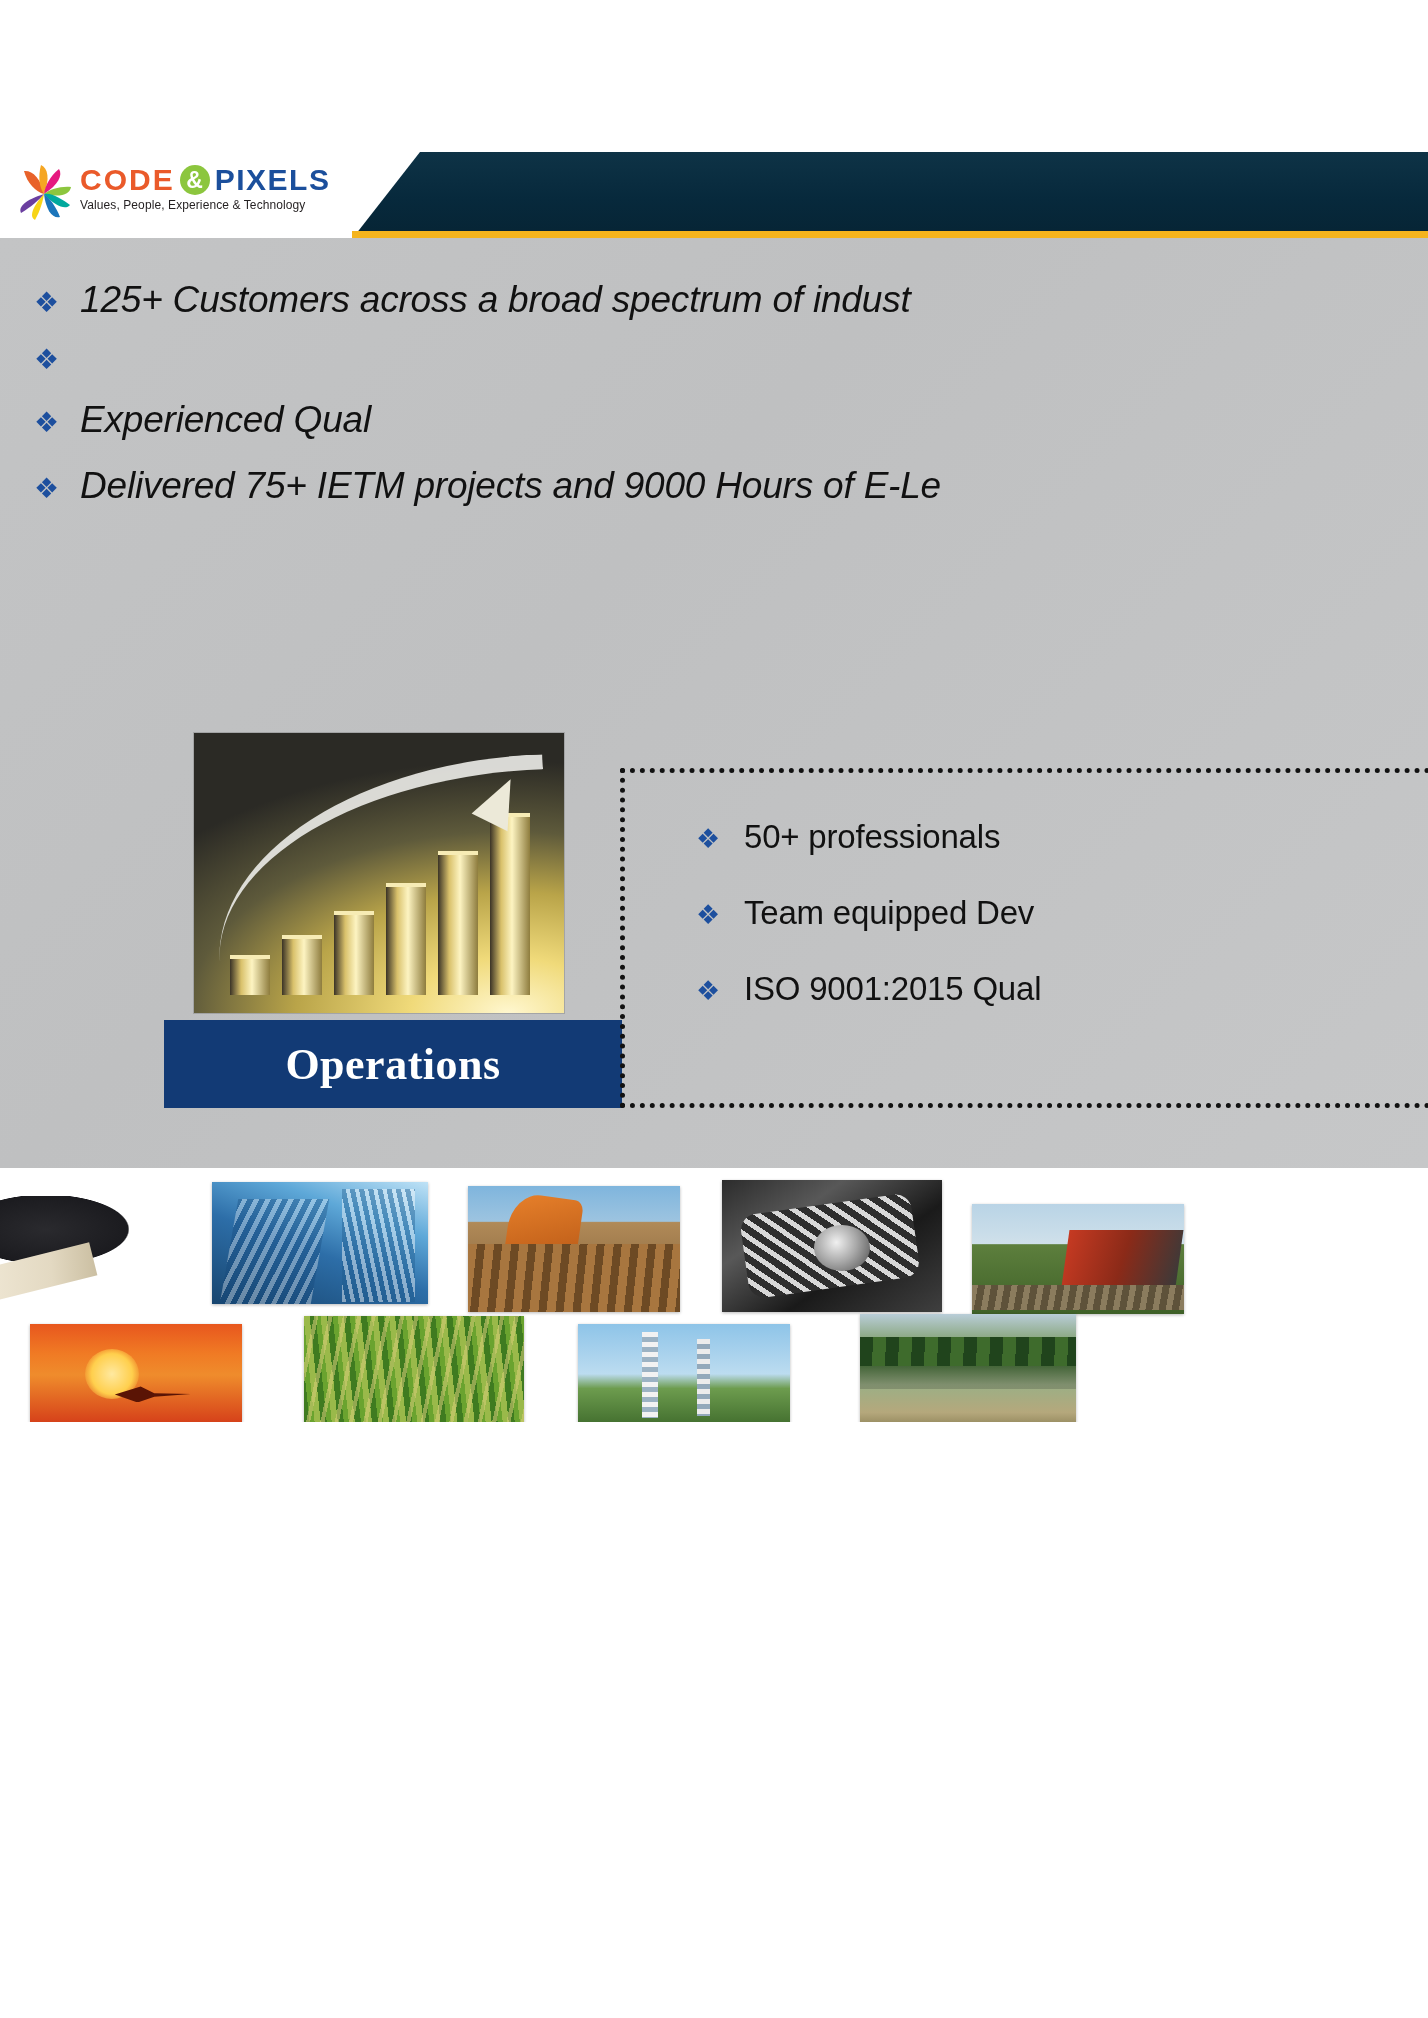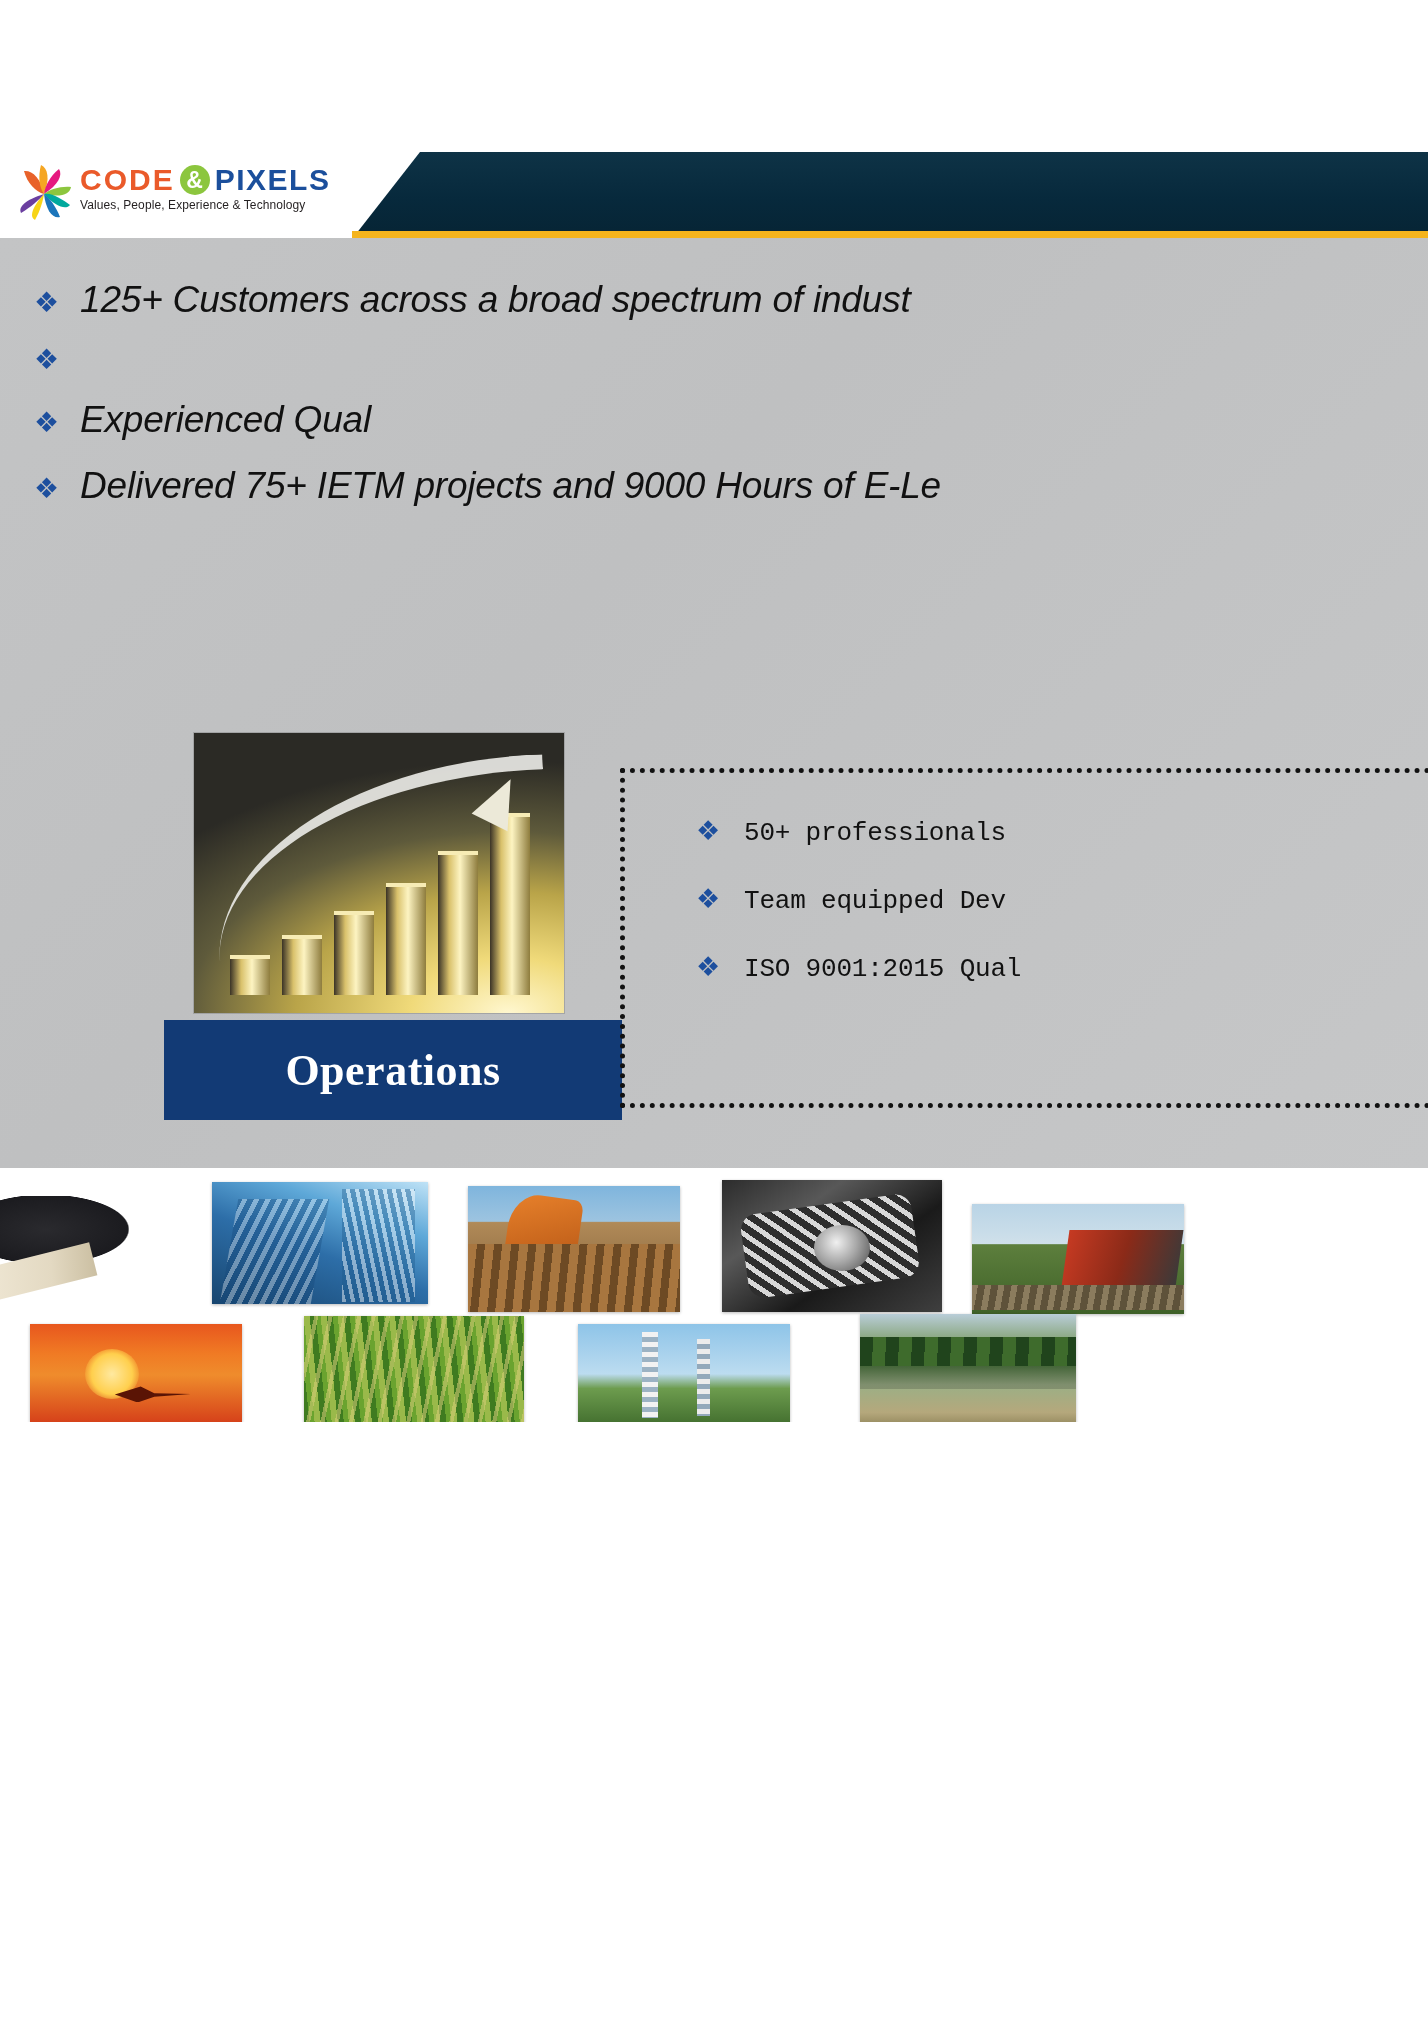--- a/index.html
+++ b/index.html
@@ -179,21 +179,21 @@
     border-bottom: 48px solid #ece9d8;
     transform: rotate(28deg);
   }
 
   
   .ops-label {
     position: absolute;
     left: 164px;
     top: 782px;
     width: 458px;
-    height: 100px;
+    height: 88px;
     background: #123a75;
     display: flex;
     align-items: center;
     justify-content: center;
   }
   .ops-label span {
     font-family: "Liberation Serif", serif;
     font-weight: bold;
     font-size: 44px;
     color: #ffffff;
@@ -222,24 +222,23 @@
     white-space: nowrap;
   }
   .bullet-glyph-side {
     flex: 0 0 auto;
     color: #1d4f9e;
     font-size: 27px;
     line-height: 1;
     width: 48px;
   }
   .bullet-text-side {
-    font-size: 26px;
+    font-size: 33px;
     color: #111111;
     letter-spacing: -0.2px;
-    font-family: Liberation Mono, monospace;
   }
 
   
   .photo-strip {
     position: relative;
     height: 254px;
     background: #ffffff;
     overflow: hidden;
   }
   .ph {

